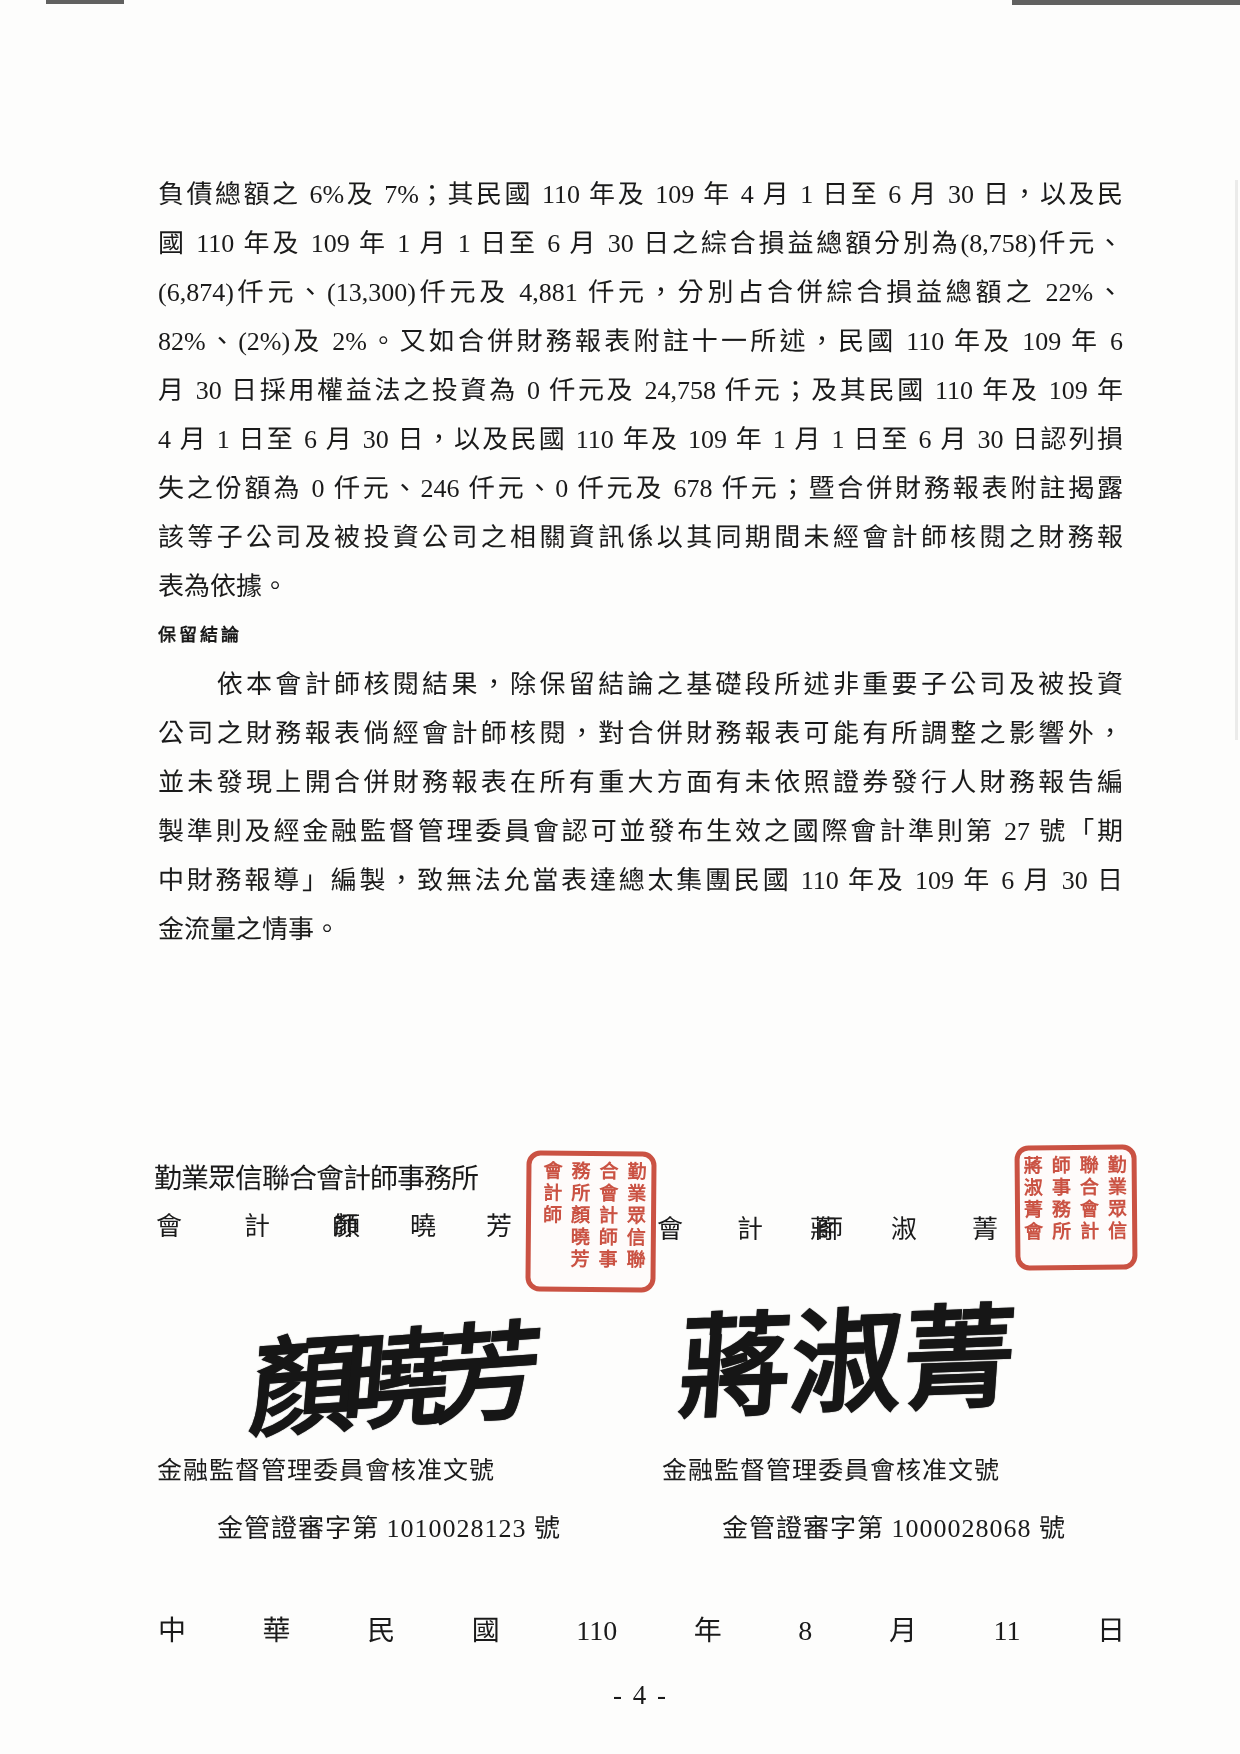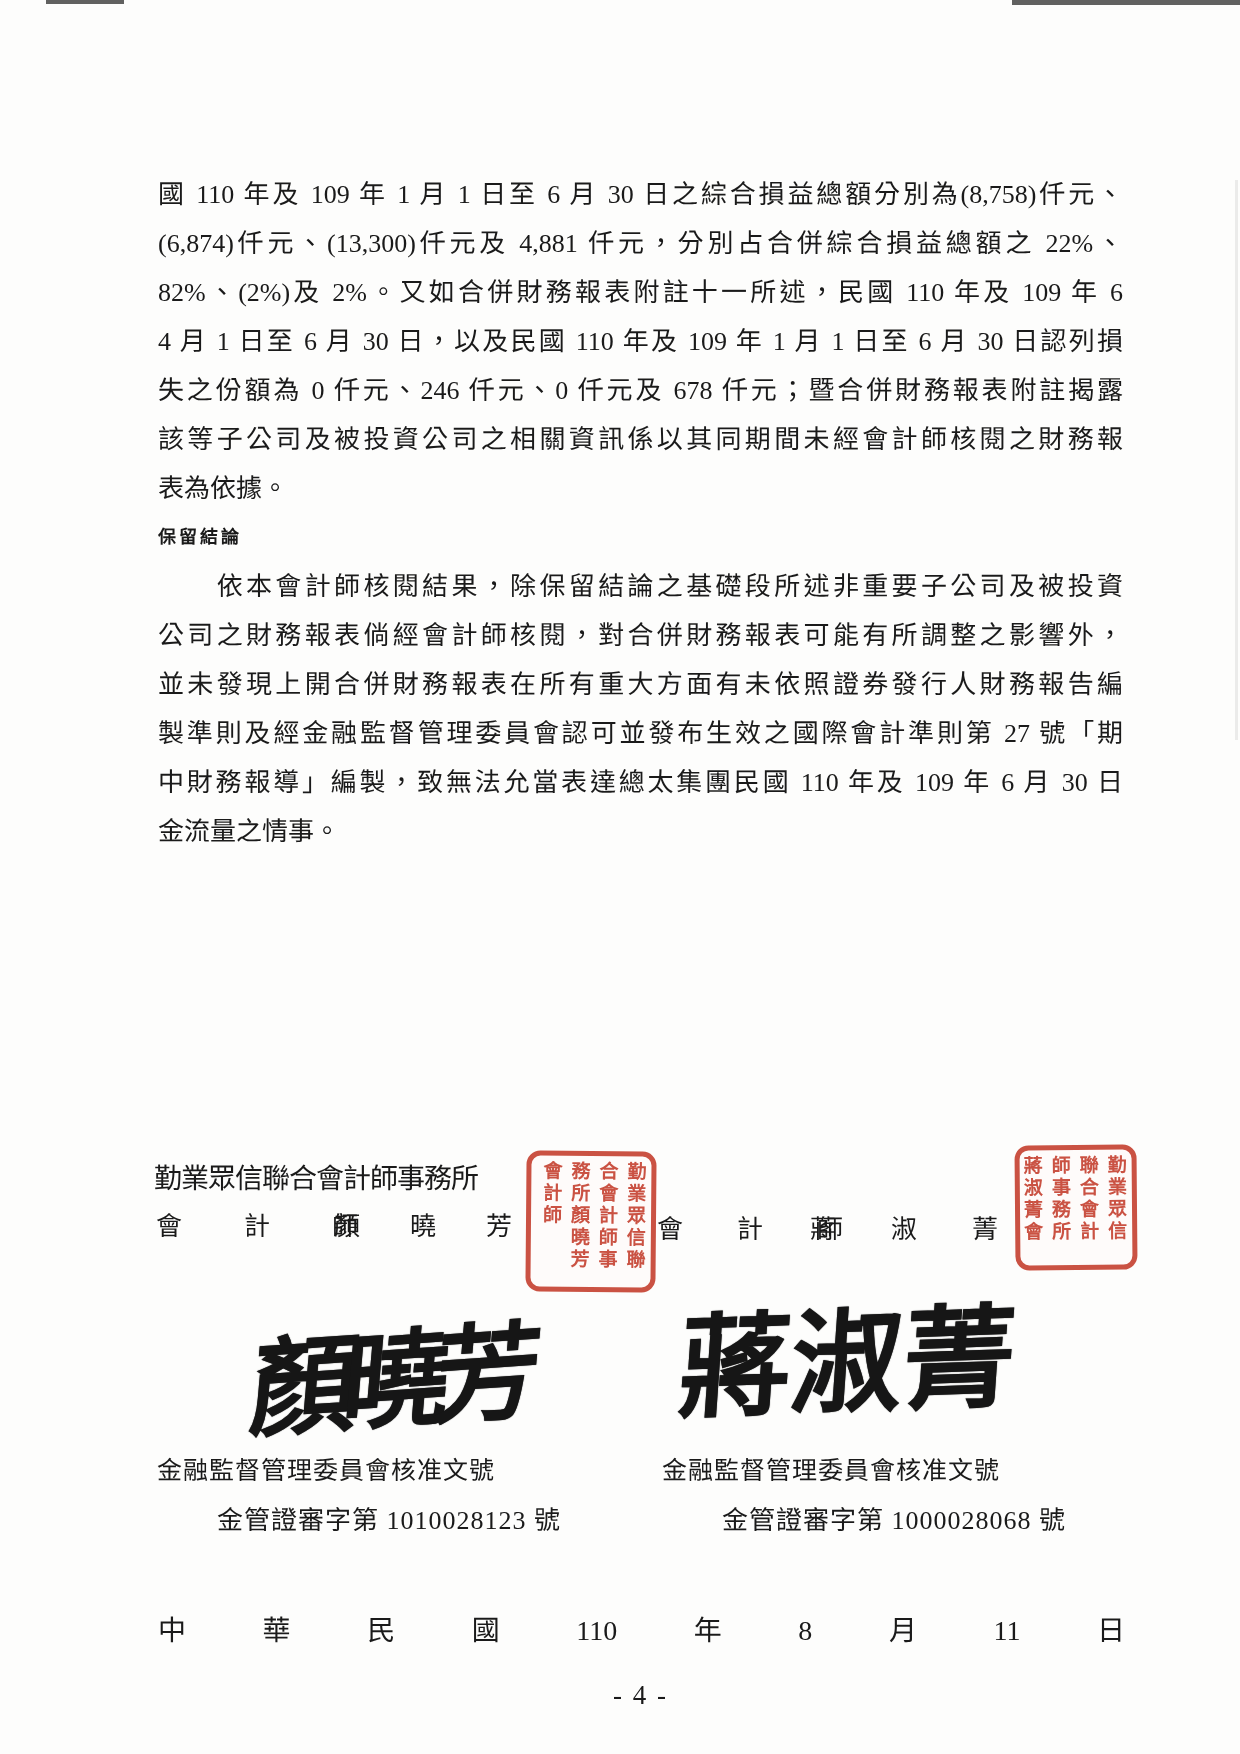--- a/index.html
+++ b/index.html
@@ -72,21 +72,21 @@
     font-size:106px;letter-spacing:-14px;
     transform:rotate(-4deg) skewX(-9deg);
   }
   .signature.right{
     left:680px;top:1272px;
     font-size:112px;letter-spacing:0px;
     transform:rotate(-2deg) skewX(-6deg);
   }
   .approval{position:absolute;font-size:25px;}
   .approval .label{display:block;letter-spacing:1px;}
-  .approval .number{display:block;margin-top:13px;padding-left:60px;font-size:26px;letter-spacing:1px;}
+  .approval .number{display:block;margin-top:21px;padding-left:60px;font-size:26px;letter-spacing:1px;}
   .approval.left{left:157px;top:1450px;}
   .approval.right{left:662px;top:1450px;}
   
   .date-line{
     position:absolute;left:158px;top:1608px;width:967px;
     display:flex;justify-content:space-between;align-items:baseline;
     font-size:28px;
   }
   .page-number{
     position:absolute;left:158px;top:1680px;width:965px;
@@ -98,27 +98,29 @@
 
 <div class="page">
 
   <div class="scan-strip tl"></div>
   <div class="scan-strip tr"></div>
   <div class="scan-edge-right"></div>
 
   <div class="body-text">
     <div>
 
+        <div class="doc-line first">負債總額之 6%及 7%；其民國 110 年及 109 年 4 月 1 日至 6 月 30 日，以及民</div>
 
         <div class="doc-line">國 110 年及 109 年 1 月 1 日至 6 月 30 日之綜合損益總額分別為(8,758)仟元、</div>
 
         <div class="doc-line">(6,874)仟元、(13,300)仟元及 4,881 仟元，分別占合併綜合損益總額之 22%、</div>
 
         <div class="doc-line">82%、(2%)及 2%。又如合併財務報表附註十一所述，民國 110 年及 109 年 6</div>
 
+        <div class="doc-line">月 30 日採用權益法之投資為 0 仟元及 24,758 仟元；及其民國 110 年及 109 年</div>
 
         <div class="doc-line">4 月 1 日至 6 月 30 日，以及民國 110 年及 109 年 1 月 1 日至 6 月 30 日認列損</div>
 
         <div class="doc-line">失之份額為 0 仟元、246 仟元、0 仟元及 678 仟元；暨合併財務報表附註揭露</div>
 
         <div class="doc-line">該等子公司及被投資公司之相關資訊係以其同期間未經會計師核閱之財務報</div>
 
         <div class="doc-line last">表為依據。</div>
       </div>
     <div class="section-heading">保留結論</div>

